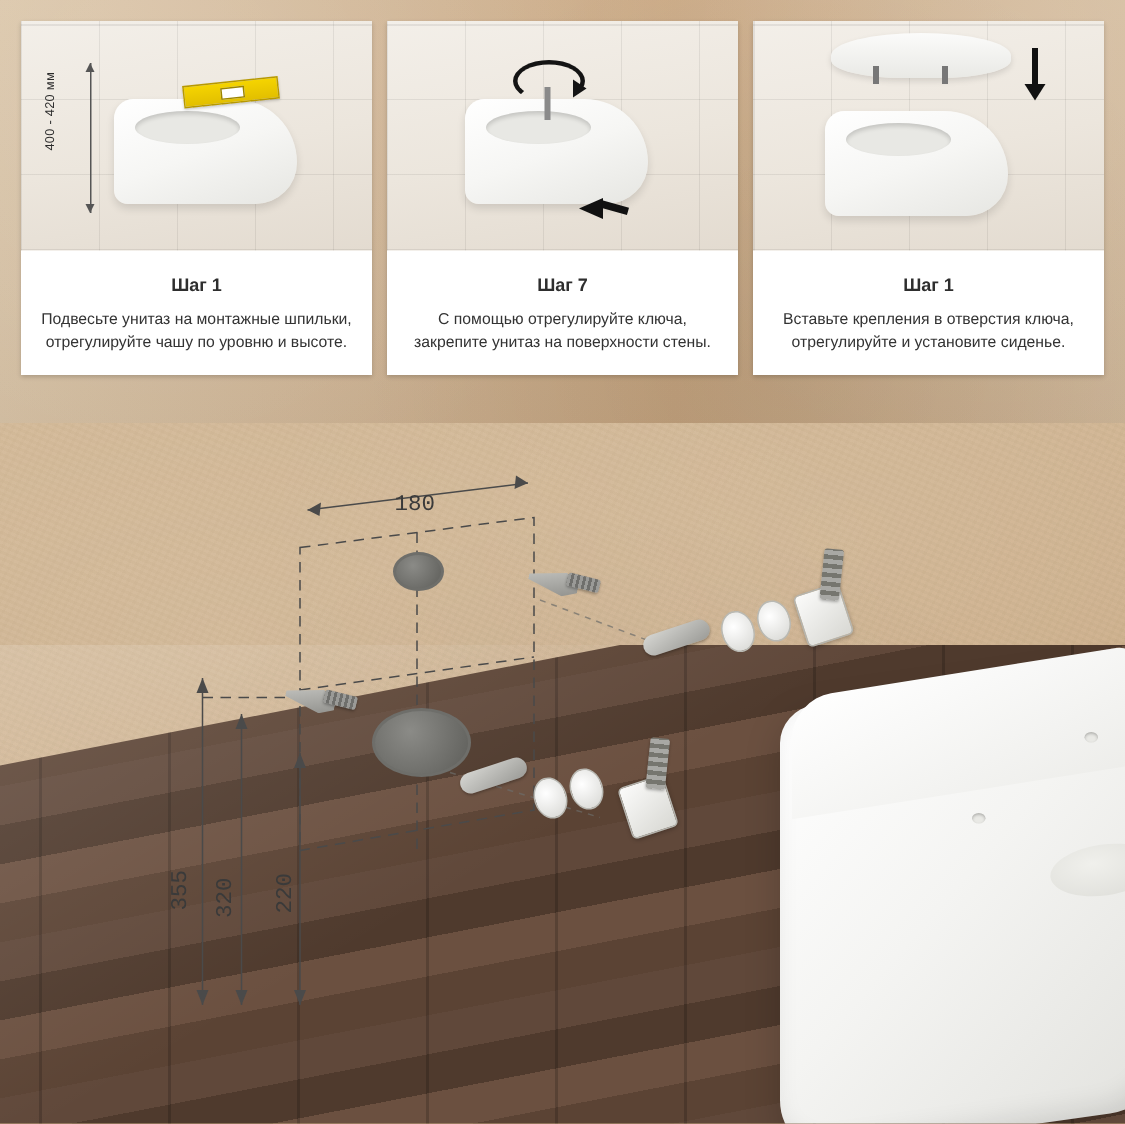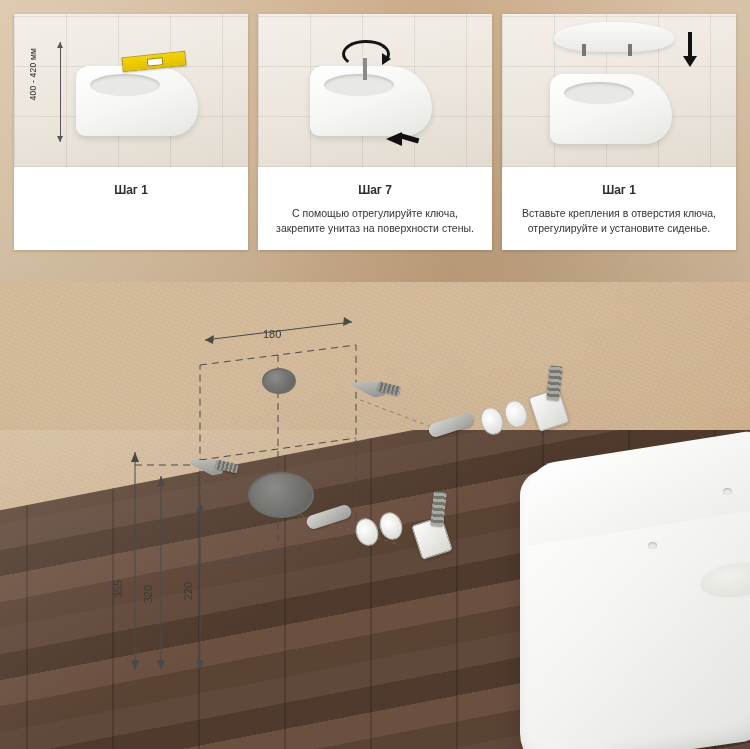--- a/index.html
+++ b/index.html
@@ -293,23 +293,23 @@
     border-left: 7px solid transparent;
     border-right: 7px solid transparent;
     border-top: 11px solid #111;
   }
 
   
   .tech { position: absolute; left: 0; top: 280px; width: 750px; height: 420px; }
 
   .dim-text {
     position: absolute;
-    font-size: 11px;
+    font-size: 15px;
     color: #3a3a3a;
-    font-family: Liberation Sans, sans-serif;
+    font-family: Liberation Mono, monospace;
   }
   .dim-text.vert {
     writing-mode: vertical-rl;
     transform: rotate(180deg);
   }
   .washer {
     position: absolute;
     border-radius: 50%;
     background: radial-gradient(circle at 40% 35%, #ffffff, #d6d6d2);
     border: 1px solid #b9b9b3;
@@ -438,20 +438,21 @@
       <div class="card-img">
         <div class="mini-toilet">
           <div class="rim"></div>
         </div>
         <div class="dim-vert"></div>
         <span class="dim-label-v">400 - 420 мм</span>
         <div class="level-tool"></div>
       </div>
       <div class="card-body">
         <div class="card-title">Шаг 1</div>
+        <div class="card-text">Подвесьте унитаз на монтажные шпильки, отрегулируйте чашу по уровню и высоте.</div>
       </div>
     </div>
 
     <div class="card">
       <div class="card-img">
         <div class="mini-toilet c2">
           <div class="rim"></div>
         </div>
         <div class="rot-arrow"></div>
         <div class="wrench"></div>

